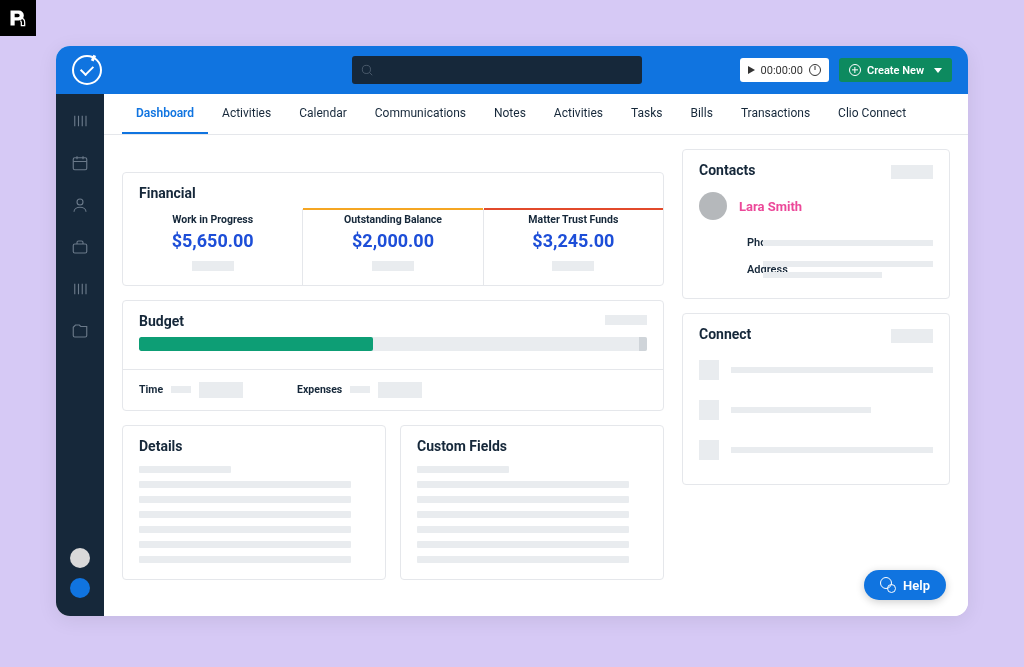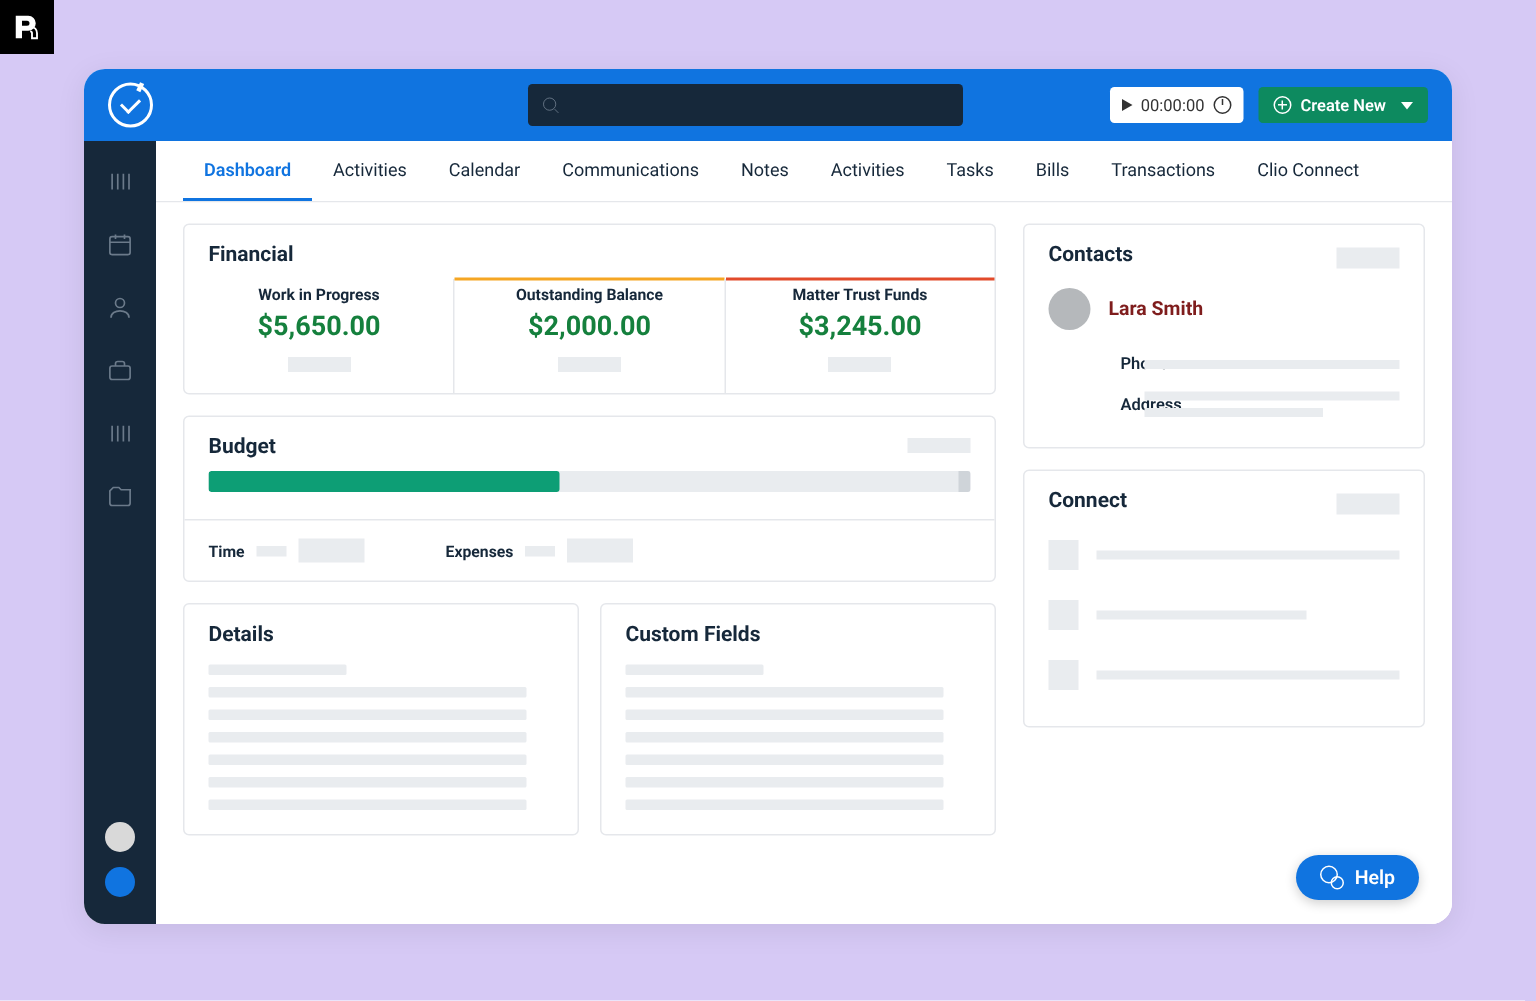--- a/index.html
+++ b/index.html
@@ -37,34 +37,34 @@
 .dot { width:20px; height:20px; border-radius:50%; }
 .dot-gray { background:#d9d9d9; }
 .dot-blue { background:#1074e0; }
 
 .main { flex:1; display:flex; flex-direction:column; overflow:hidden; }
 .tabs { display:flex; border-bottom:1px solid #e5e7eb; padding:0 18px; }
 .tab { padding:12px 14px; font-size:12px; color:#16283a; cursor:pointer; white-space:nowrap; }
 .tab.active { color:#1074e0; border-bottom:2px solid #1074e0; font-weight:600; }
 
 .content { flex:1; padding:14px 18px; display:flex; gap:18px; overflow:auto; background:#fff; }
-.col-left { flex:1; display:flex; flex-direction:column; gap:14px; min-width:0; }
+.col-left { flex:1; display:flex; flex-direction:column; gap:14px; min-width:0;justify-content:center; }
 .col-right { width:268px; display:flex; flex-direction:column; gap:14px; }
 
 .card { border:1px solid #e5e7eb; border-radius:4px; background:#fff; }
 .card-title { font-size:14px; font-weight:700; color:#16283a; padding:12px 16px 8px; }
 
 .fin-grid { display:flex; }
 .fin-cell { flex:1; text-align:center; padding:4px 8px 14px; position:relative; }
 .fin-cell + .fin-cell { border-left:1px solid #e5e7eb; }
 .fin-cell::before { content:""; position:absolute; top:-1px; left:0; right:0; height:2px; }
 .fin-cell:nth-child(2)::before { background:#f5a623; }
 .fin-cell:nth-child(3)::before { background:#e24a2b; }
 .fin-label { font-size:10.5px; font-weight:700; color:#16283a; }
-.fin-value { font-size:18px; font-weight:700; color:#15803d; margin-top:4px; }
+.fin-value { font-size:18px; font-weight:700; color:#1d4ed8; margin-top:4px; }
 .fin-skel { width:42px; height:10px; background:#e9ecef; margin:10px auto 0; }
 
 .budget-card .budget-top { display:flex; justify-content:space-between; align-items:flex-start; padding-right:16px; }
 .budget-skel-r { width:42px; height:10px; background:#e9ecef; margin-top:14px; }
 .bar-wrap { padding:0 16px 4px; }
 .bar-bg { height:14px; background:#e9ecef; border-radius:2px; overflow:hidden; position:relative; }
 .bar-fill { height:100%; background:#0d9e75; border-radius:2px; }
 .bar-end { position:absolute; right:0; top:0; width:8px; height:100%; background:#cfd4d9; }
 .budget-hr { border-top:1px solid #e5e7eb; margin:14px 0 0; }
 .budget-bot { display:flex; padding:12px 16px; gap:54px; }
@@ -76,21 +76,21 @@
 .row2 .card { flex:1; }
 .skel-lines { padding:4px 16px 16px; display:flex; flex-direction:column; gap:8px; }
 .skel-line { height:7px; background:#e9ecef; border-radius:1px; }
 .skel-line.w40 { width:40%; }
 .skel-line.w92 { width:92%; }
 
 .contacts-head { display:flex; justify-content:space-between; align-items:center; padding-right:16px; }
 .contacts-head .chip { width:42px; height:14px; background:#e9ecef; margin-top:8px; }
 .avatar-row { display:flex; align-items:center; gap:12px; padding:6px 16px 10px; }
 .avatar { width:28px; height:28px; border-radius:50%; background:#b5b8bb; }
-.avatar-name { font-size:13px; font-weight:700; color:#7f1d1d; }
+.avatar-name { font-size:13px; font-weight:700; color:#ec4899; }
 .field-row { display:flex; align-items:center; gap:14px; padding:6px 16px; font-size:11px; color:#16283a; }
 .field-row .fk { width:50px; font-weight:600;padding-left:48px; }
 .field-row .fv { flex:1; height:6px; background:#e9ecef; }
 .field-row .fv2 { width:70%; height:6px; background:#e9ecef; margin-top:5px; }
 .padbot { padding-bottom:14px; }
 
 .timeline-row { display:flex; align-items:center; gap:12px; padding:10px 16px; }
 .tl-square { width:20px; height:20px; background:#e9ecef; }
 .tl-line { flex:1; height:6px; background:#e9ecef; }
 .tl-line.short { flex:0 0 60%; }

